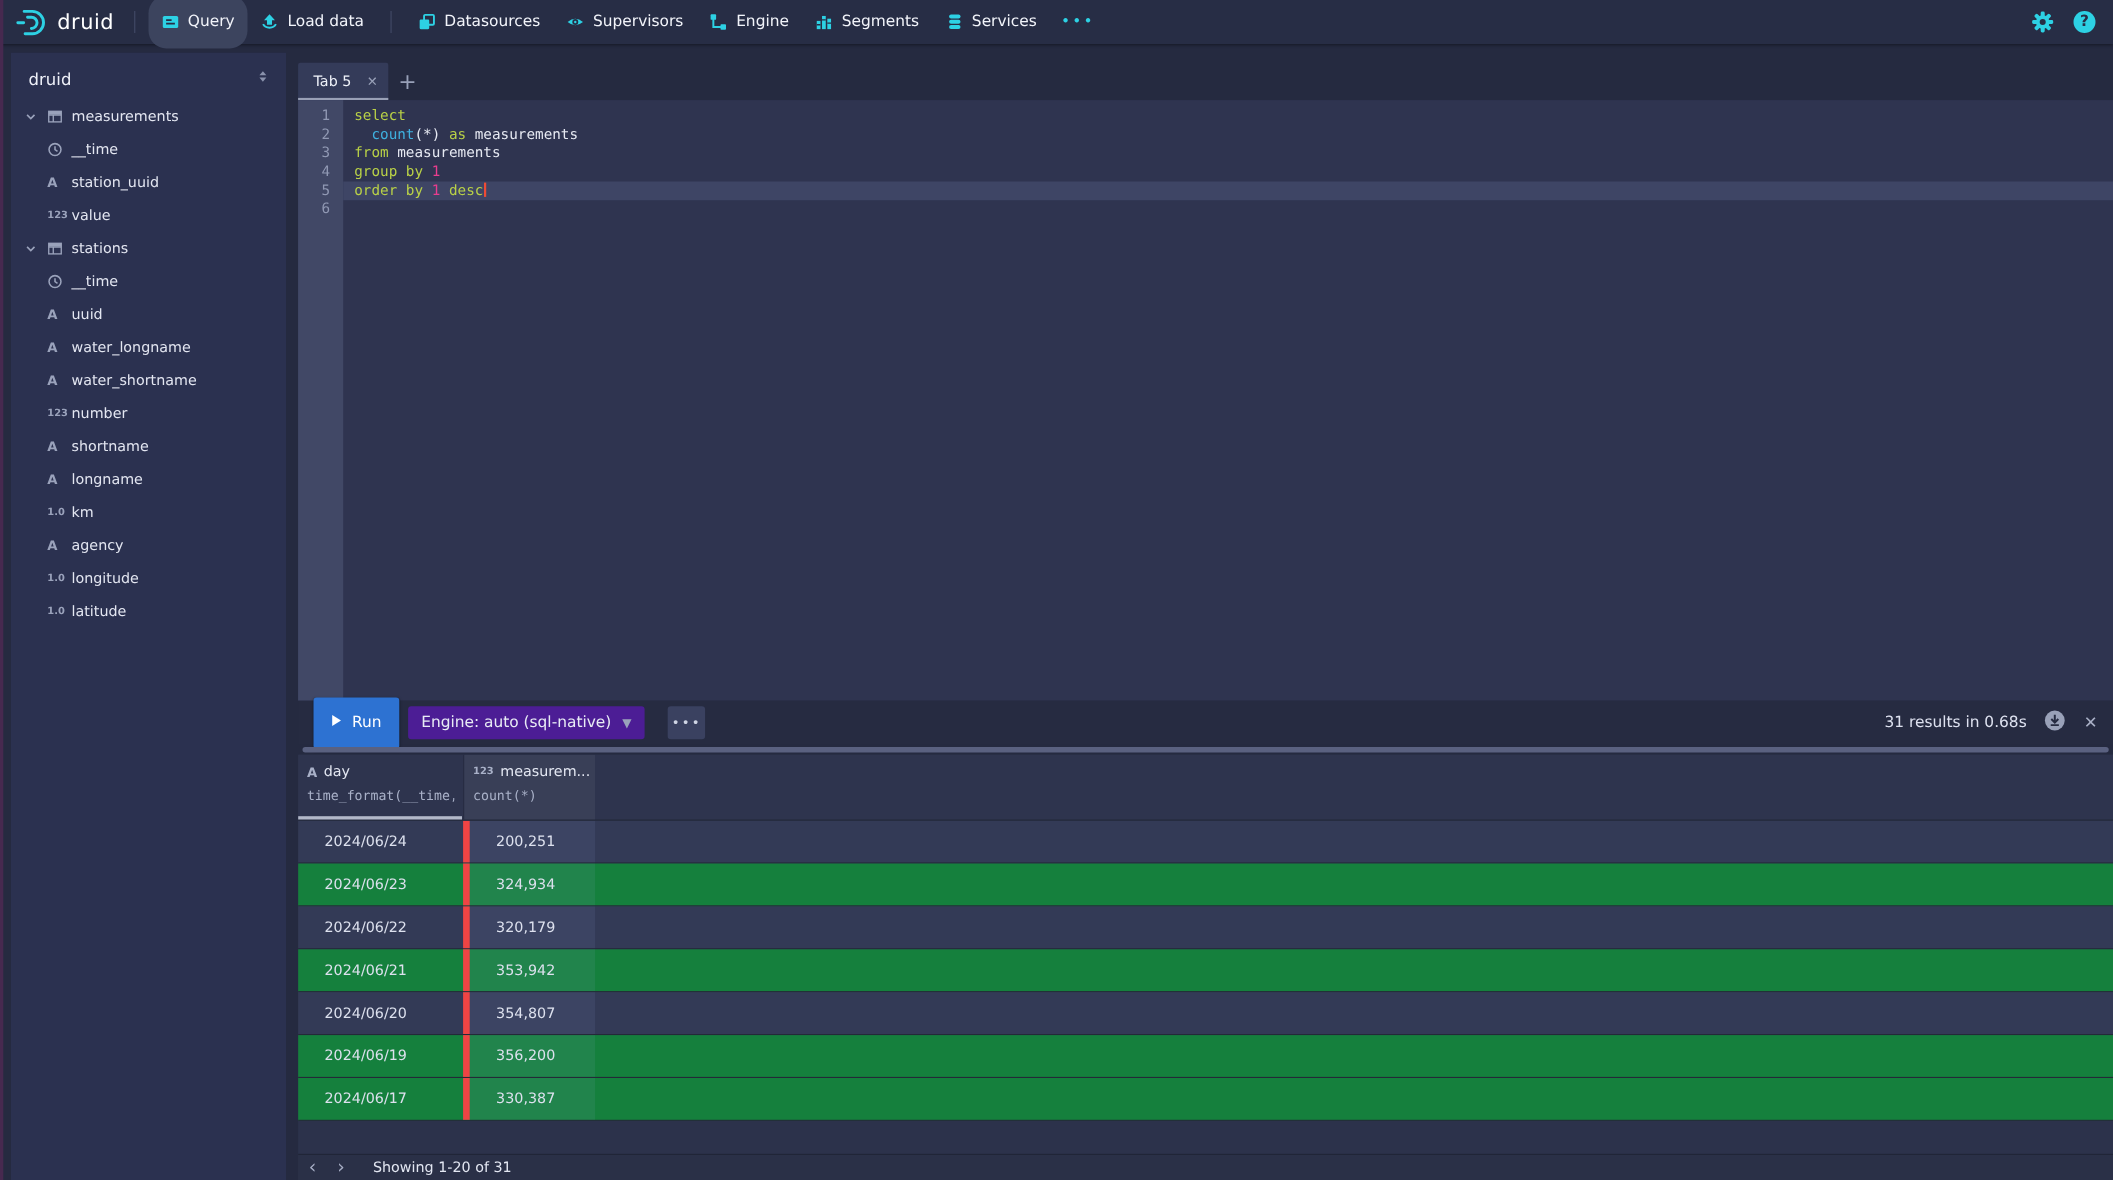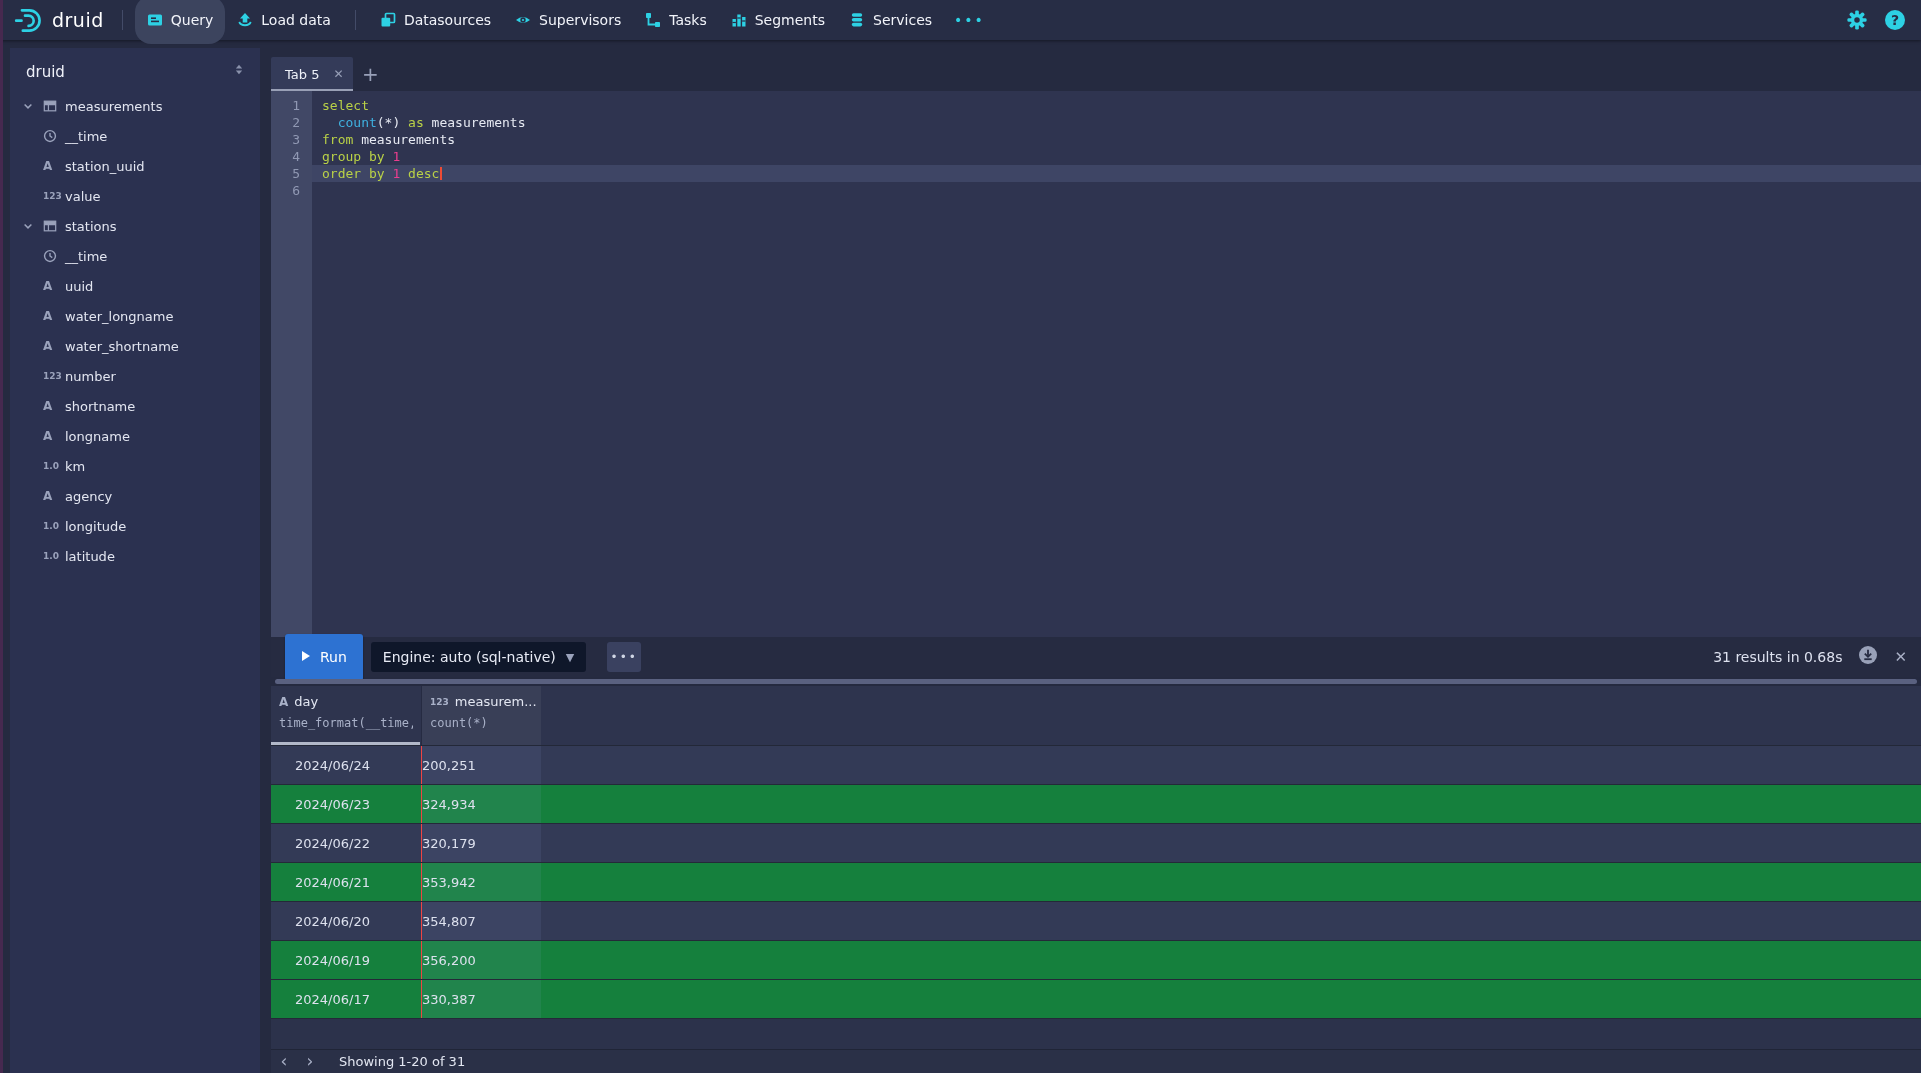--- a/index.html
+++ b/index.html
@@ -54,21 +54,21 @@
   .tk-s{color:#cf8e3b;}
   .tk-n{color:#ea3d8f;}
   .tk-p{color:#e6e9f2;}
   .cursor{display:inline-block;width:2px;height:13px;background:#ee4b35;vertical-align:-2px;margin-left:1px;}
 
   
   .runbar{position:absolute;left:271px;right:0;top:637px;height:40px;background:#262b41;
           display:flex;align-items:center;padding:0 14px;box-sizing:border-box;}
   .run-btn{height:47px;background:#2d72d2;border-radius:3px;display:flex;align-items:center;gap:9px;
            padding:0 16px;font-size:14px;color:#ffffff;cursor:pointer;box-shadow:0 1px 2px rgba(0,0,0,.4);}
-  .engine-btn{height:30px;background:#0f172a;border-radius:3px;display:flex;align-items:center;gap:10px;
+  .engine-btn{height:30px;background:#4c1d95;border-radius:3px;display:flex;align-items:center;gap:10px;
               padding:0 12px;font-size:14px;color:#e8ebf5;margin-left:8px;cursor:pointer;}
   .caret{color:#9aa2bb;font-size:11px;}
   .dots-btn{width:34px;height:30px;background:#3a4160;border-radius:3px;display:flex;align-items:center;
             justify-content:center;color:#cfd5e4;font-size:12px;letter-spacing:2px;margin-left:21px;cursor:pointer;}
   .rb-right{margin-left:auto;display:flex;align-items:center;gap:16px;}
   .status-text{font-size:14px;color:#dde1ef;}
   .close-x{font-size:15px;color:#a9b0c6;cursor:pointer;}
   .hscroll{position:absolute;left:275px;right:4px;top:679px;height:5px;background:#5a6180;border-radius:3px;}
 
   
@@ -80,21 +80,21 @@
   .hname{font-size:13px;color:#e3e7f2;display:flex;align-items:center;gap:6px;}
   .hbadge{font-weight:bold;color:#a9b1c8;font-size:12px;}
   .hbadge.sm{font-size:9px;}
   .hexpr{font-family:"DejaVu Sans Mono",monospace;font-size:12px;color:#a9b1c8;margin-top:7px;white-space:nowrap;overflow:hidden;}
   .sortbar{position:absolute;left:0;bottom:0;width:149px;height:3px;background:#b2b8c9;}
   .rrow{height:38px;border-bottom:1px solid #242938;display:flex;}
   .rrow.lt{background:#333a56;}
   .rrow.dk{background:#15803d;}
   .cell{box-sizing:border-box;display:flex;align-items:center;font-size:13px;color:#dde1ee;cursor:pointer;}
   .cell.c1{width:150px;padding-left:24px;}
-  .cell.c2{width:120px;padding-left:0;background:rgba(160,180,230,0.09);border-left:1px solid #ef4444;}
+  .cell.c2{width:120px;padding-left:24px;background:rgba(160,180,230,0.09);border-left:6px solid #ef4444;}
   .cell.fill{flex:1;cursor:default;}
   .rfoot{position:absolute;left:0;right:0;bottom:0;height:23px;background:#2a3047;border-top:1px solid #202537;
          display:flex;align-items:center;font-size:13px;color:#e3e7f2;}
   .pg-btn{width:26px;text-align:center;color:#a7aec5;font-size:17px;cursor:pointer;line-height:23px;}
   .pg-label{margin-left:16px;}
 </style>
 </head>
 <body>
 
 <div class="screen">
@@ -160,21 +160,21 @@
     </div>
 
     <div class="nav-item">
       <span class="nicon">
         <svg width="16" height="16" viewBox="0 0 16 16">
             <path d="M3.5 5 V12.5 H11" stroke="#2dd1e4" stroke-width="1.8" fill="none"></path>
             <rect x="1" y="1" width="5" height="5" rx="0.8" fill="#2dd1e4"></rect>
             <rect x="10" y="10" width="5" height="5" rx="0.8" fill="#2dd1e4"></rect>
           </svg>
       </span>
-      <span>Tasks</span>
+      <span>Engine</span>
     </div>
 
     <div class="nav-item">
       <span class="nicon">
         <svg width="16" height="16" viewBox="0 0 16 16">
             <g fill="#2dd1e4">
               <rect x="1.5" y="7" width="3.4" height="7.5"></rect>
               <rect x="6.3" y="2.5" width="3.4" height="12"></rect>
               <rect x="11.1" y="5" width="3.4" height="9.5"></rect>
             </g>

